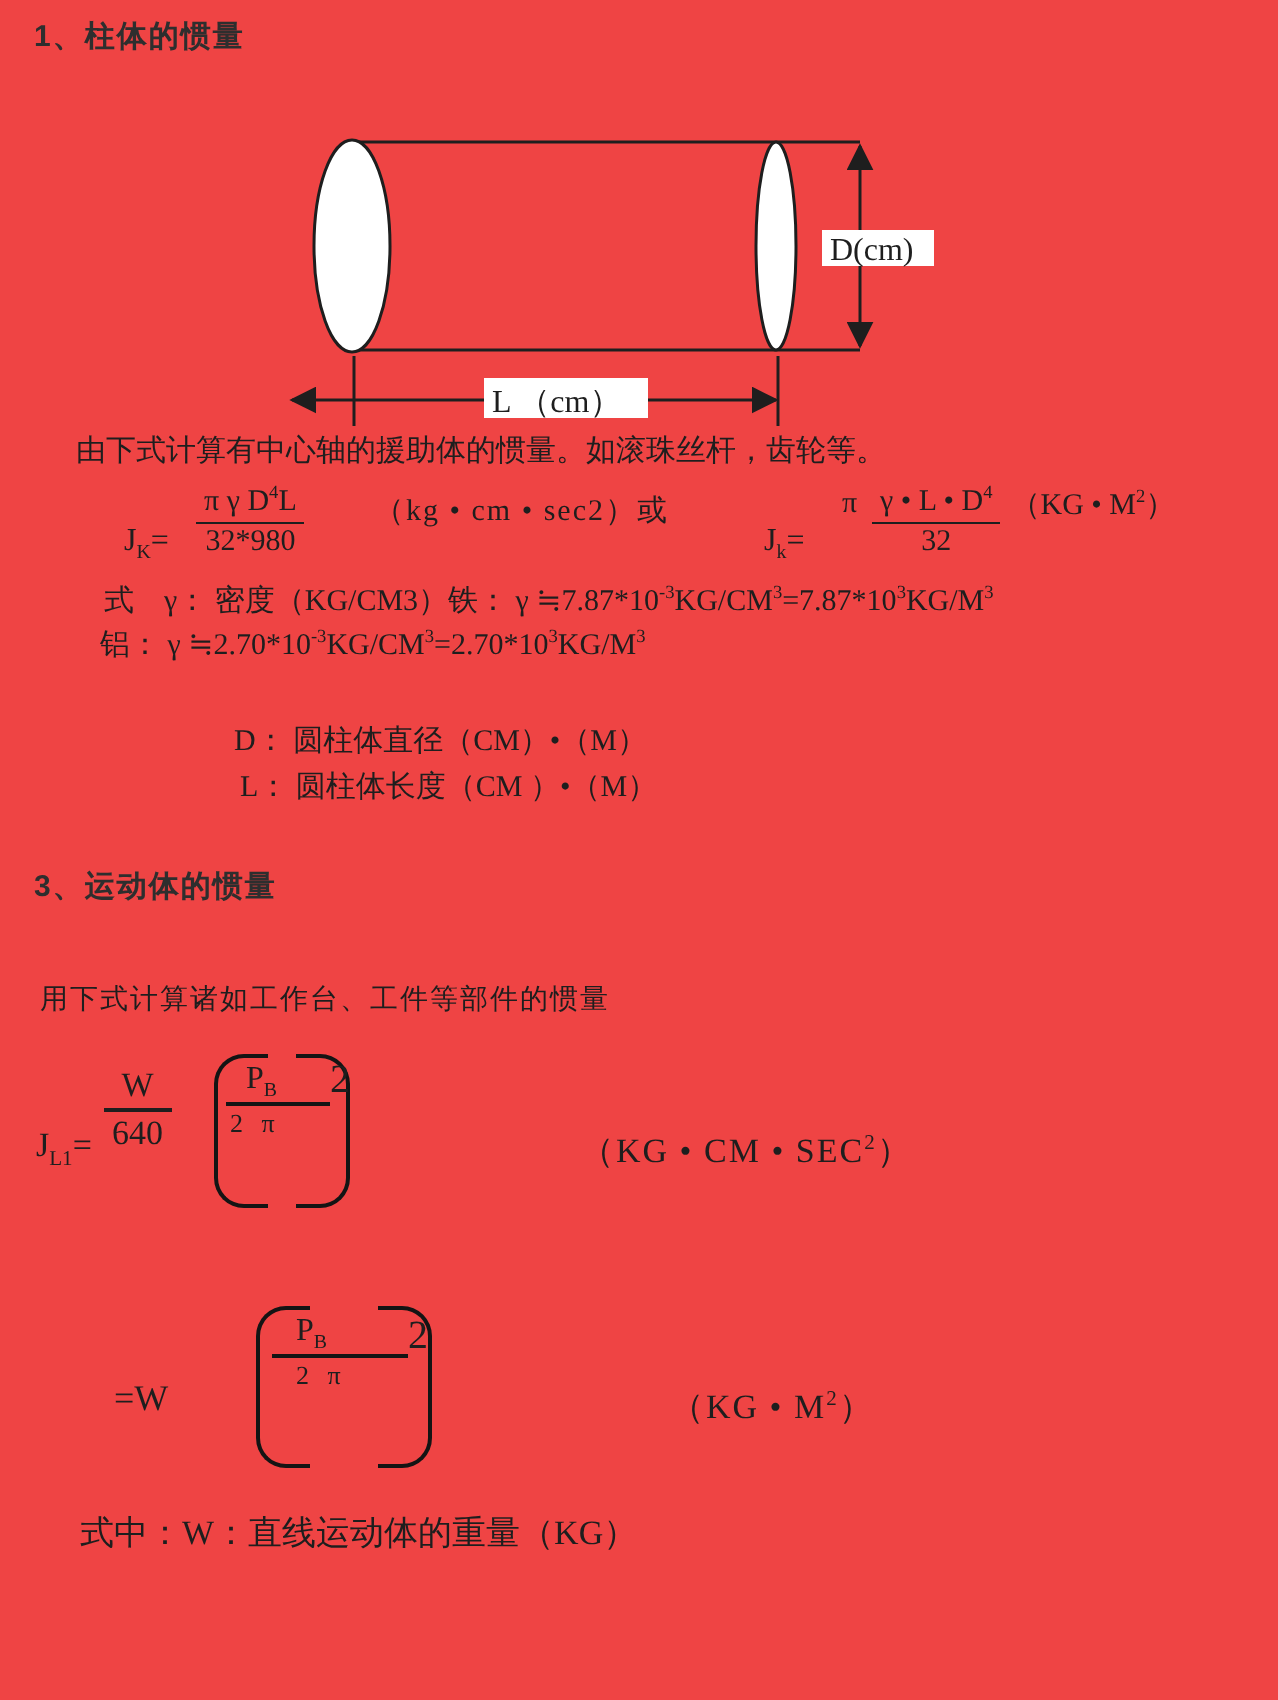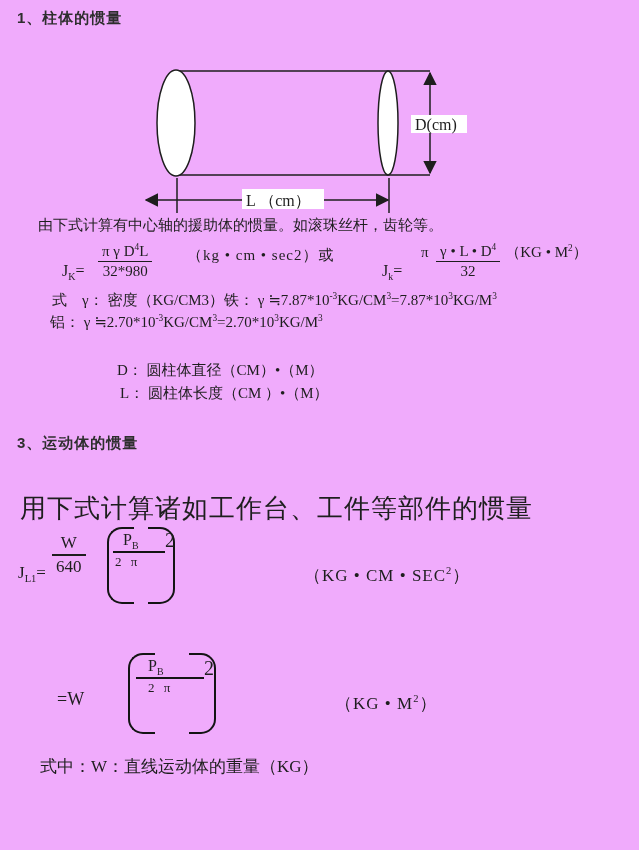--- a/index.html
+++ b/index.html
@@ -1,25 +1,25 @@
 <!DOCTYPE html>
 <html><head>
 <meta charset="utf-8">
 <style>
   html,body{margin:0;padding:0;background:#fff;}
-  .page{position:relative;width:639px;height:850px;background:#f0abfc;overflow:hidden;
+  .page{position:relative;width:639px;height:850px;background:#ef4444;overflow:hidden;
         font-family:"Liberation Serif","DejaVu Serif",serif;color:#1e1e1e;}
   .abs{position:absolute;white-space:nowrap;}
   .h-title{font-family:"Liberation Sans","DejaVu Sans",sans-serif;font-weight:bold;
            font-size:15px;color:#2e2e2e;letter-spacing:1px;}
   .t15{font-size:15px;}
   .t16{font-size:16px;}
   .t17{font-size:17px;}
   .t18{font-size:18px;}
-  .t21{font-size:26px;letter-spacing:1px;}
+  .t21{font-size:14px;letter-spacing:1px;}
   sup{font-size:62%;line-height:0;}
   sub{font-size:62%;line-height:0;}
   
   .fcol{display:inline-flex;flex-direction:column;align-items:center;vertical-align:top;}
   .fnum{border-bottom:1.6px solid #1e1e1e;padding:0 4px 1px 4px;}
   .fden{padding-top:1px;text-align:center;}
   .wnum{padding:0 4px;}
   .wden{border-top:2px solid #1e1e1e;padding:1px 4px 0 4px;margin-top:1px;}
   .frow{display:flex;align-items:flex-start;}
   .funit{margin-left:5px;}
@@ -111,21 +111,21 @@
   <div class="brk" style="left:107px;top:527px;width:68px;height:77px;">
     <span class="half bl"></span>
     <span class="half br"></span>
   </div>
   <div class="pfrac" style="left:113px;top:531px;width:52px;">
     <span class="pn" style="padding-left:10px;"><span>P</span><sub>B</sub></span>
     <span class="bar"></span>
     <span class="pd" style="padding-left:2px;">2 π</span>
   </div>
   <div class="exp" style="left:165px;top:529px;">2</div>
-  <div class="abs t17 unit" style="left:304px;top:564px;text-align:right;"><span>（KG • CM • SEC</span><sup>2</sup><span>）</span></div>
+  <div class="abs t17 unit" style="left:290px;top:564px;text-align:right;"><span>（KG • CM • SEC</span><sup>2</sup><span>）</span></div>
 
   <div class="abs t18" style="left:57px;top:689px;">=W</div>
   <div class="brk" style="left:128px;top:653px;width:88px;height:81px;">
     <span class="half bl"></span>
     <span class="half br"></span>
   </div>
   <div class="pfrac" style="left:136px;top:657px;width:68px;">
     <span class="pn" style="padding-left:12px;"><span>P</span><sub>B</sub></span>
     <span class="bar"></span>
     <span class="pd" style="padding-left:12px;">2 π</span>

